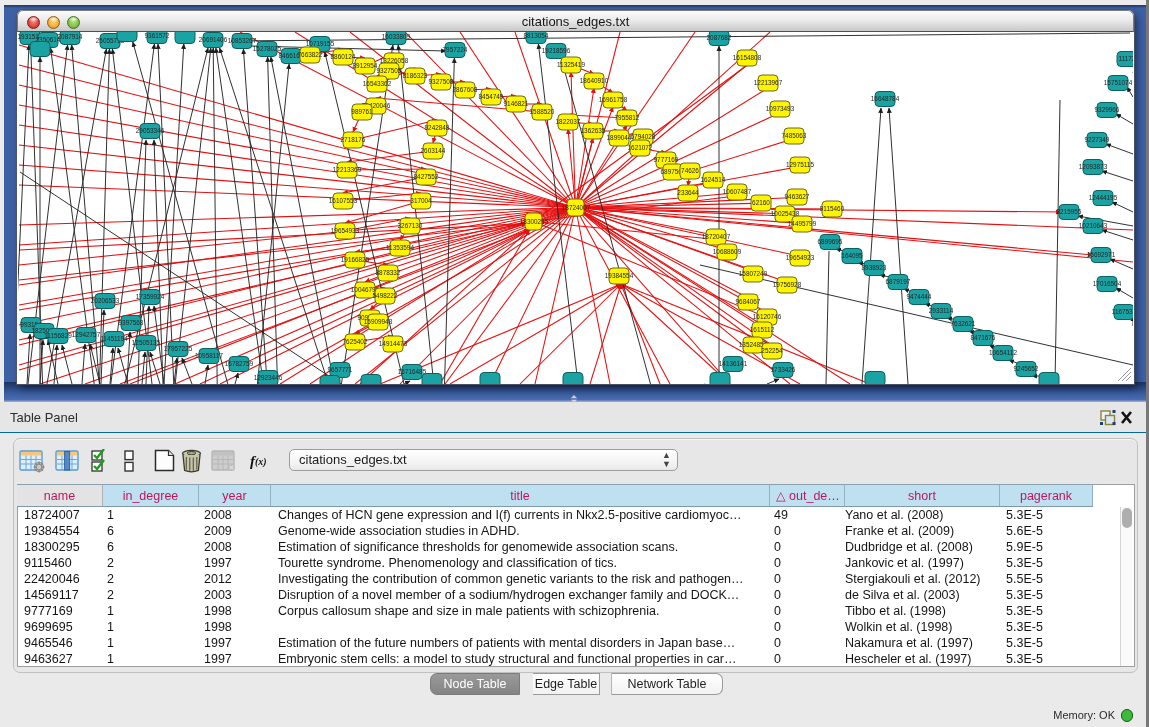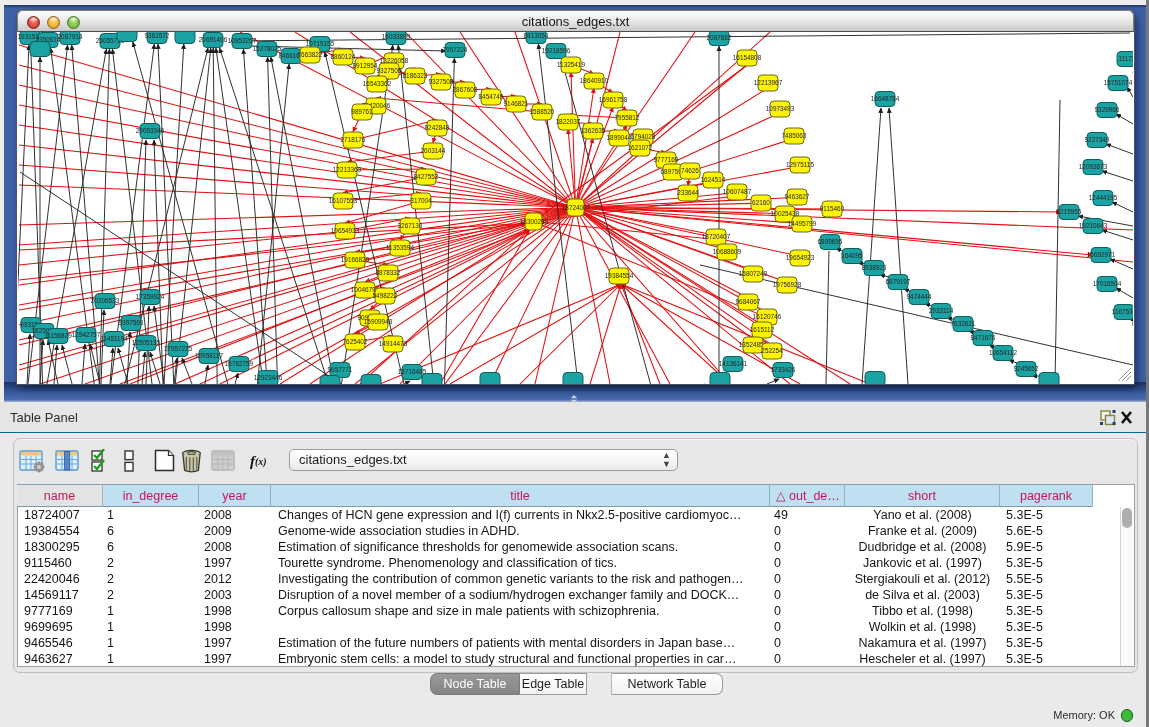--- a/index.html
+++ b/index.html
@@ -20,21 +20,21 @@
 #tablewrap{position:absolute;left:17px;top:484px;width:1118px;height:183px;background:#fff;border:1px solid #9e9e9e;border-radius:0}
 #thead{position:absolute;left:17px;top:484px;width:1076px;height:23px;font-size:12.5px;color:#be185d}
 #thead span{position:absolute;top:0;height:23px;line-height:23px;text-align:center;background:#bfe0f0;border-right:1px solid #94afc0;border-top:1px solid #8aa0ae;border-bottom:1px solid #7e99a8}
 .row{position:absolute;left:17px;width:1076px;height:16px;font-size:12.5px;color:#151515;line-height:16px;white-space:nowrap}
 .row span{position:absolute;top:0;display:block;overflow:hidden}
 .c-name{left:7px;width:88px}
 .c-deg{left:90px;width:90px}
 .c-year{left:187px;width:60px}
 .c-title{left:261px;width:496px}
 .c-out{left:757px;width:70px}
-.c-short{left:828px;width:155px;text-align:center}
+.c-short{left:828px;width:155px;}
 .c-pr{left:989px;width:100px}
 #scrollbar{position:absolute;left:1120px;top:507px;width:13px;height:159px;background:#fafafa;border-left:1px solid #d5d5d5}
 #thumb{position:absolute;left:1121.5px;top:508px;width:10px;height:20px;background:#aeaeae;border-radius:5px}
 #tabs{position:absolute;left:430px;top:673px;height:22px;font-size:12.5px}
 .seg{position:absolute;top:0;height:22px;line-height:21px;text-align:center;border:1px solid #9a9a9a;color:#1f1f1f;background:linear-gradient(180deg,#ffffff 0,#f2f2f2 100%)}
 #memory{position:absolute;right:34px;top:709px;font-size:11px;color:#2b2b2b}
 #memdot{position:absolute;left:1120.5px;top:709px;width:12.5px;height:12.5px;background:#3bbd3b;border:1.2px solid #1c571c;border-radius:50%}
 #rightedge{position:absolute;left:1146px;top:0;width:3px;height:727px;background:#787878}
 #splitgrip{position:absolute;left:566px;top:395px;width:16px;height:8px}
 </style></head>
@@ -720,21 +720,21 @@
       <span class="c-year">1997</span>
       <span class="c-title">Embryonic stem cells: a model to study structural and functional properties in car…</span>
       <span class="c-out">0</span>
       <span class="c-short">Hescheler et al. (1997)</span>
       <span class="c-pr">5.3E-5</span>
     </div>
  <div id="scrollbar"></div>
     <div id="thumb"></div>
  <div id="tabs">
    <div class="seg" style="left:0;width:90px;border-radius:7px 0 0 7px;background:linear-gradient(180deg,#9a9a9a 0,#848484 100%);color:#fff;border-color:#7b7b7b">Node Table</div>
-   <div class="seg" style="left:90px;width:67px;border-left:none">Edge Table</div>
+   <div class="seg" style="left:103px;width:67px;border-left:none">Edge Table</div>
    <div class="seg" style="left:181px;width:112px;border-left:1px solid #b5b5b5;border-radius:0 7px 7px 0">Network Table</div>
  </div>
  <div id="memory">Memory: OK</div>
     <div id="memdot"></div>
  <div id="rightedge"></div>
  <svg id="splitgrip" width="16" height="10" viewBox="0 0 16 10">
       <path d="M4 4 L8 0 L12 4 z M4 6 L8 10 L12 6 z" fill="#c7cede"></path>
     </svg>
 </div>
 </body></html>

